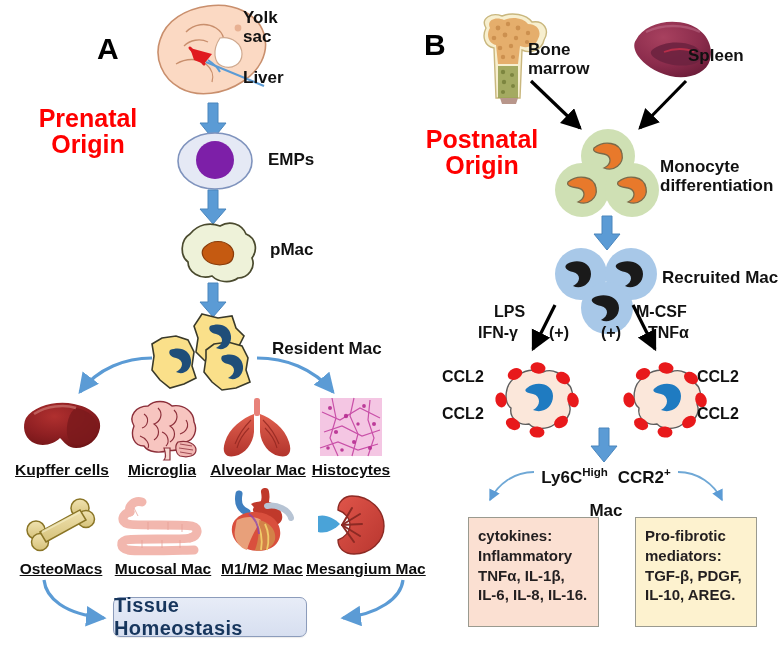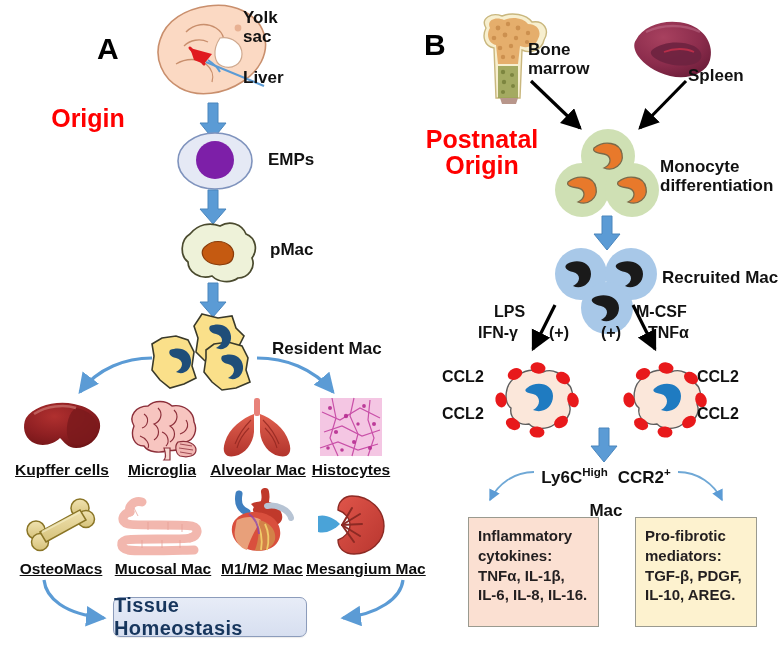--- a/index.html
+++ b/index.html
@@ -306,20 +306,21 @@
   </svg>
   <svg class="abs" style="left:305px; top:578px;" width="110" height="52">
     <path d="M98,2 C96,20 74,36 38,40" fill="none" stroke="#5B9BD5" stroke-width="3.2" marker-end="url(#blueArrow)"></path>
   </svg>
 
   <div class="abs homeo-box" style="left:113px; top:597px; width:192px; height:38px;">
     <span class="homeo-text">Tissue Homeostasis</span>
   </div>
 
   <div class="abs origin-label" style="left:18px; top:105px; width:140px;">
+    <div>Prenatal</div>
     <div>Origin</div>
   </div>
 
   <div class="abs panel-letter" style="left:424px; top:28px;">B</div>
 
   <svg class="abs" style="left:470px; top:12px;" width="84" height="94">
     <path d="M16,16 C10,6 22,0 32,4 C42,0 56,2 62,10 C74,8 80,18 74,28
              C72,38 60,42 52,38 L50,86 L26,86 L24,36 C14,34 12,24 16,16 Z" fill="#F7EFCF" stroke="#c9b77e" stroke-width="1.4"></path>
     <path d="M20,16 C16,8 26,4 34,8 C42,4 54,6 58,12 C68,12 72,20 68,27
              C66,34 56,37 50,34 L48,52 L28,52 L26,33 C18,31 16,22 20,16 Z" fill="#E3A864" opacity="0.92"></path>
@@ -353,21 +354,21 @@
   </div>
 
   <svg class="abs" style="left:622px; top:16px;" width="96" height="66">
     <path d="M14,24 C22,8 46,2 66,8 C84,14 92,30 88,44 C84,58 66,64 48,60
              C32,56 22,48 16,40 C12,34 11,28 14,24 Z" fill="url(#spleenGrad)"></path>
     <path d="M30,34 C40,26 58,24 72,30 C80,34 82,42 76,46 C66,52 46,50 36,44
              C30,41 27,37 30,34 Z" fill="#6E2340" opacity="0.92"></path>
     <path d="M42,36 C52,32 64,32 72,36" fill="none" stroke="#C0304A" stroke-width="1.8" opacity="0.9"></path>
     <path d="M24,16 C40,8 62,8 78,16" fill="none" stroke="#C87B94" stroke-width="2.4" opacity="0.45"></path>
   </svg>
-  <div class="abs lbl" style="left:688px; top:66px;">Spleen</div>
+  <div class="abs lbl" style="left:688px; top:46px;">Spleen</div>
 
   <svg class="abs" style="left:528px; top:78px;" width="70" height="62">
     <line x1="3" y1="3" x2="52" y2="50" stroke="#000" stroke-width="3.2" marker-end="url(#blackArrow)"></line>
   </svg>
   <svg class="abs" style="left:630px; top:78px;" width="70" height="62">
     <line x1="56" y1="3" x2="10" y2="50" stroke="#000" stroke-width="3.2" marker-end="url(#blackArrow)"></line>
   </svg>
 
   <svg class="abs" style="left:552px; top:128px;" width="112" height="92">
     <g fill="#CFE0B4">
@@ -475,22 +476,22 @@
   </div>
 
   <svg class="abs" style="left:470px; top:466px;" width="72" height="50">
     <path d="M64,6 C44,6 28,18 20,34" fill="none" stroke="#6FA8D6" stroke-width="1.8" marker-end="url(#blueArrow)"></path>
   </svg>
   <svg class="abs" style="left:672px; top:466px;" width="72" height="50">
     <path d="M6,6 C26,6 42,18 50,34" fill="none" stroke="#6FA8D6" stroke-width="1.8" marker-end="url(#blueArrow)"></path>
   </svg>
 
   <div class="abs out-box box-inflam" style="left:468px; top:517px; width:131px; height:110px;">
+    <div class="line">cytokines:</div>
     <div class="line">Inflammatory</div>
-    <div class="line">cytokines:</div>
     <div class="line">TNFα, IL-1β,</div>
     <div class="line">IL-6, IL-8, IL-16.</div>
   </div>
 
   <div class="abs out-box box-fibro" style="left:616px; top:517px; width:122px; height:110px;margin-left:19px;">
     <div class="line">Pro-fibrotic</div>
     <div class="line">mediators:</div>
     <div class="line">TGF-β, PDGF,</div>
     <div class="line">IL-10, AREG.</div>
   </div>

